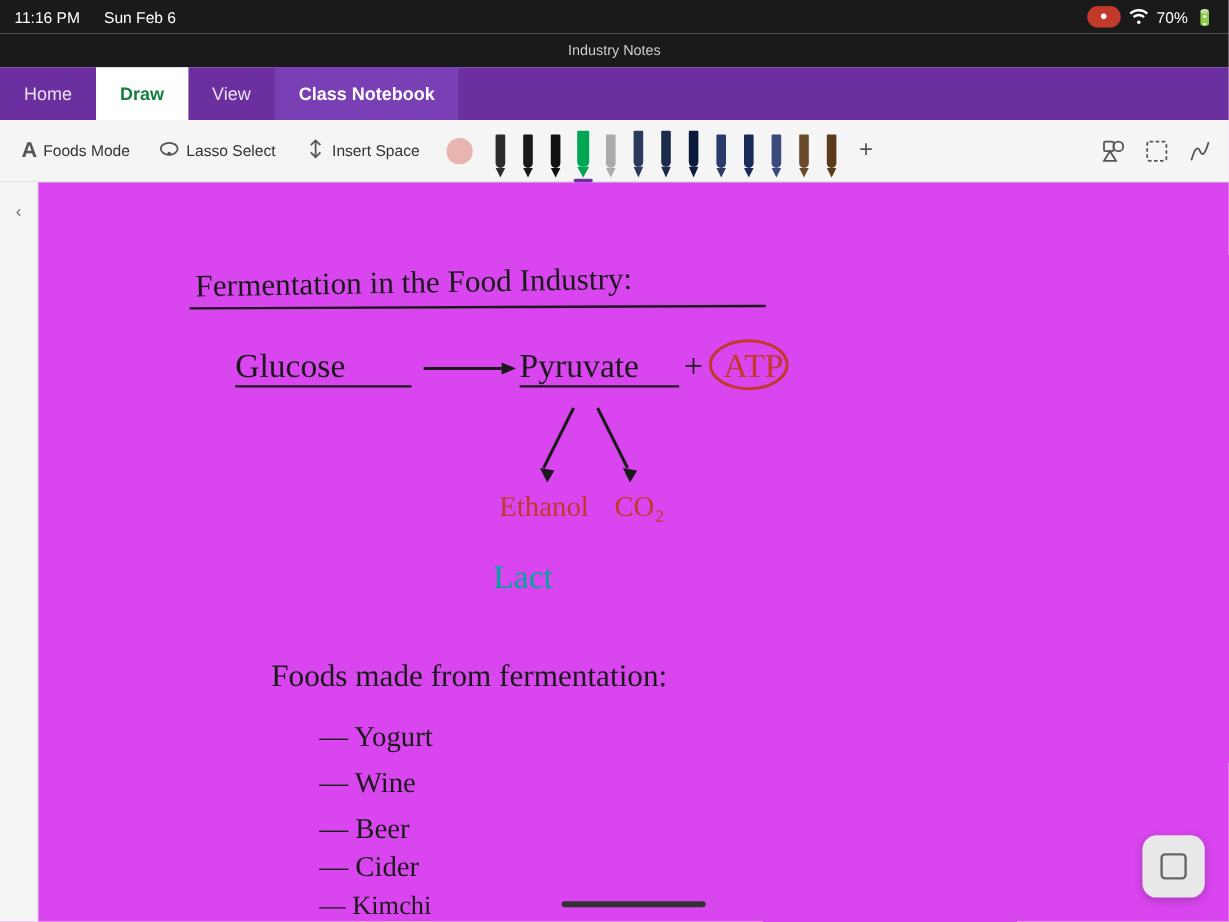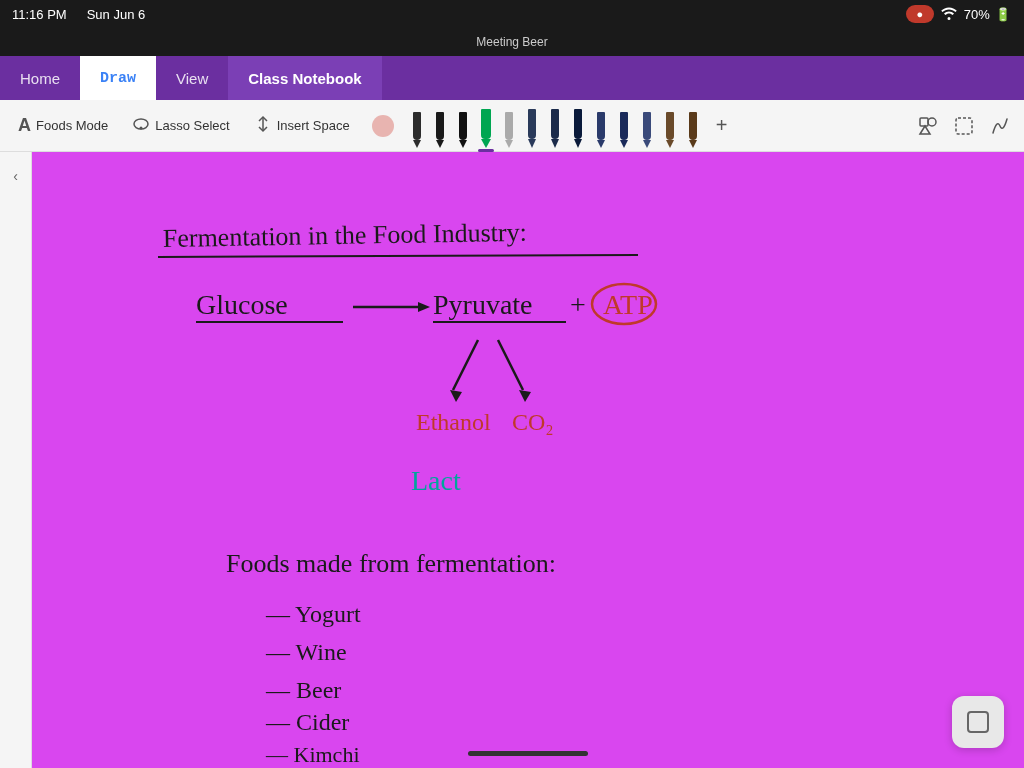--- a/index.html
+++ b/index.html
@@ -49,23 +49,22 @@
       display: flex;
       align-items: center;
       justify-content: center;
       padding: 0 20px;
       color: rgba(255,255,255,0.85);
       font-size: 15px;
       cursor: pointer;
     }
     .nav-tab.active {
       background: white;
-      color: #3b82f6;
+      color: #15803d;
       font-weight: 600;
-      font-family: Liberation Mono, monospace;
     }
     .nav-tab.class-notebook {
       background: #7b3fb5;
       color: white;
       font-weight: 600;
     }
 
     
     #toolbar {
       height: 52px;
@@ -189,38 +188,38 @@
       cursor: pointer;
       border: 2px solid transparent;
     }
   </style>
 </head>
 <body>
 
 <div id="status-bar">
   <div id="status-left">
     <span>11:16 PM</span>
-    <span>Sun Jun 6</span>
+    <span>Sun Feb 6</span>
   </div>
   <div id="status-right">
     <div class="recording-dot">●</div>
     <span>
       <svg width="18" height="14" viewBox="0 0 18 14" fill="white">
         <path d="M9 11a1.5 1.5 0 110 3 1.5 1.5 0 010-3z"></path>
         <path d="M9 7.5c1.4 0 2.7.6 3.6 1.5l1.4-1.4C12.7 6.4 10.9 5.5 9 5.5S5.3 6.4 4 7.6l1.4 1.4C6.3 8.1 7.6 7.5 9 7.5z"></path>
         <path d="M9 3.5c2.5 0 4.7 1 6.4 2.6l1.4-1.4C14.8 2.8 12.1 1.5 9 1.5S3.2 2.8 1.2 4.7l1.4 1.4C4.3 4.5 6.5 3.5 9 3.5z"></path>
       </svg>
     </span>
     <span>70%</span>
     <span>🔋</span>
   </div>
 </div>
 
 <div id="title-bar">
-  <span>Meeting Beer</span>
+  <span>Industry Notes</span>
 </div>
 
 <div id="nav-tabs">
   <div class="nav-tab">Home</div>
   <div class="nav-tab active">Draw</div>
   <div class="nav-tab">View</div>
   <div class="nav-tab class-notebook">Class Notebook</div>
 </div>
 
 <div id="toolbar">

